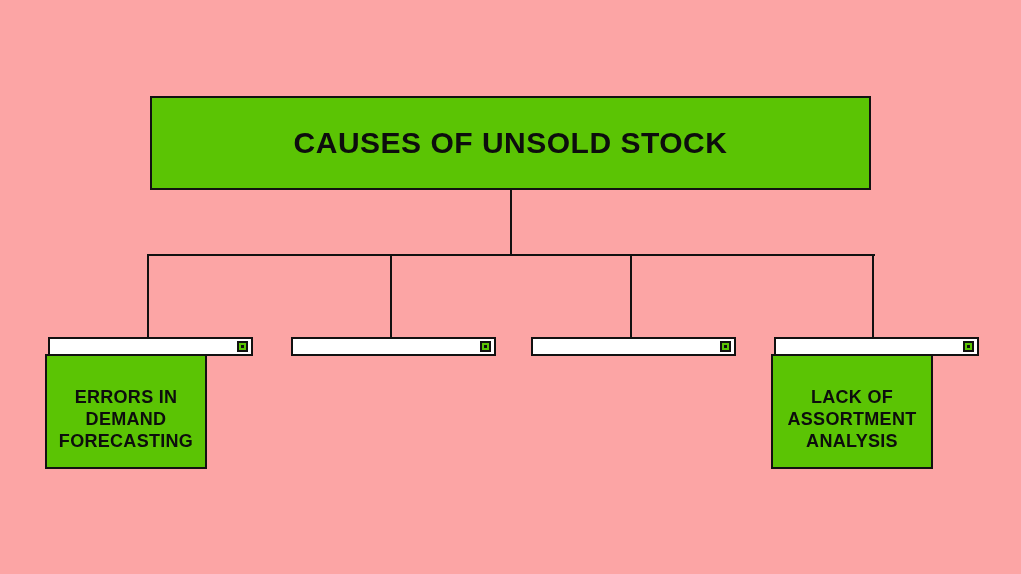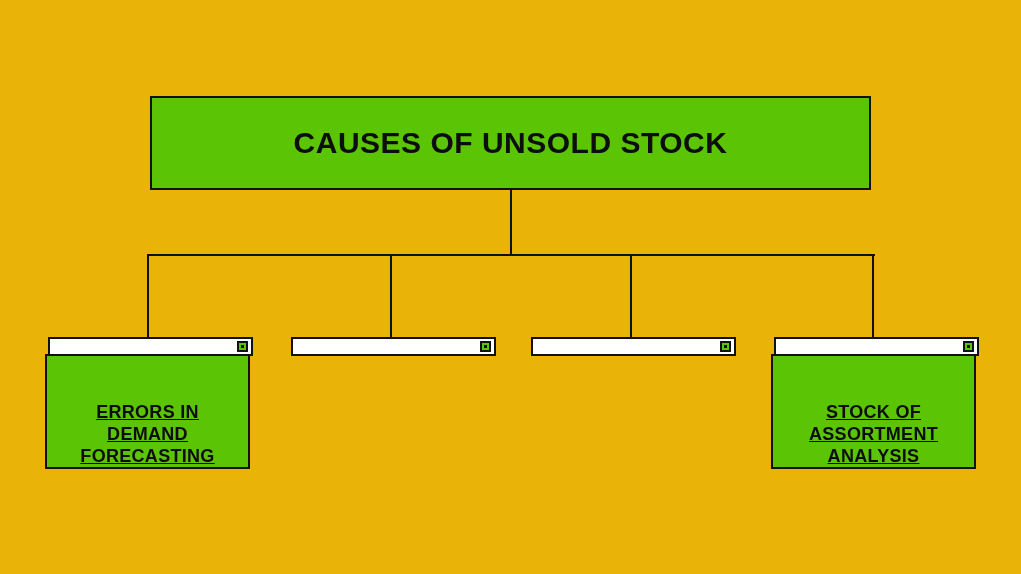--- a/index.html
+++ b/index.html
@@ -1,20 +1,20 @@
 <!DOCTYPE html>
 <html><head>
 <meta charset="utf-8">
 <style>
   html, body { margin: 0; padding: 0; background: #ffffff; }
   .canvas {
     position: relative;
     width: 1021px;
     height: 574px;
-    background: #eab308;
+    background: #fca5a5;
     overflow: hidden;
     font-family: "Liberation Sans", sans-serif;
   }
 
   
   .root-node {
     position: absolute;
     left: 150px; top: 96px;
     width: 721px; height: 94px;
     box-sizing: border-box;
@@ -75,31 +75,30 @@
     align-items: center;
     justify-content: center;
   }
   .winbtn-inner {
     width: 3px; height: 3px;
     background: #111111;
   }
 
   .node-body {
     box-sizing: border-box;
-    width: 205px;
+    width: 162px;
     height: 115px;
     margin-top: -2px;            
     background: #5bc404;
     border: 2.5px solid #111111;
     display: flex;
     justify-content: center;
-    align-items: flex-end;
+    align-items: center;
     padding-top: 15px;
     text-align: center;
-    text-decoration: underline;
   }
   .node-label {
     font-size: 18px;
     font-weight: bold;
     line-height: 22px;
     color: #0d0d0d;
     letter-spacing: 0.3px;
     white-space: pre-line;
   }
 </style>
@@ -148,19 +147,19 @@
     </div>
   </div>
 
   <div class="node node-4">
     <div class="titlebar">
       <span class="winbtn">
           <span class="winbtn-inner"></span>
         </span>
     </div>
     <div class="node-body">
-      <span class="node-label">STOCK OF
+      <span class="node-label">LACK OF
 ASSORTMENT
 ANALYSIS</span>
     </div>
   </div>
 
 </div>
 
 </body></html>

